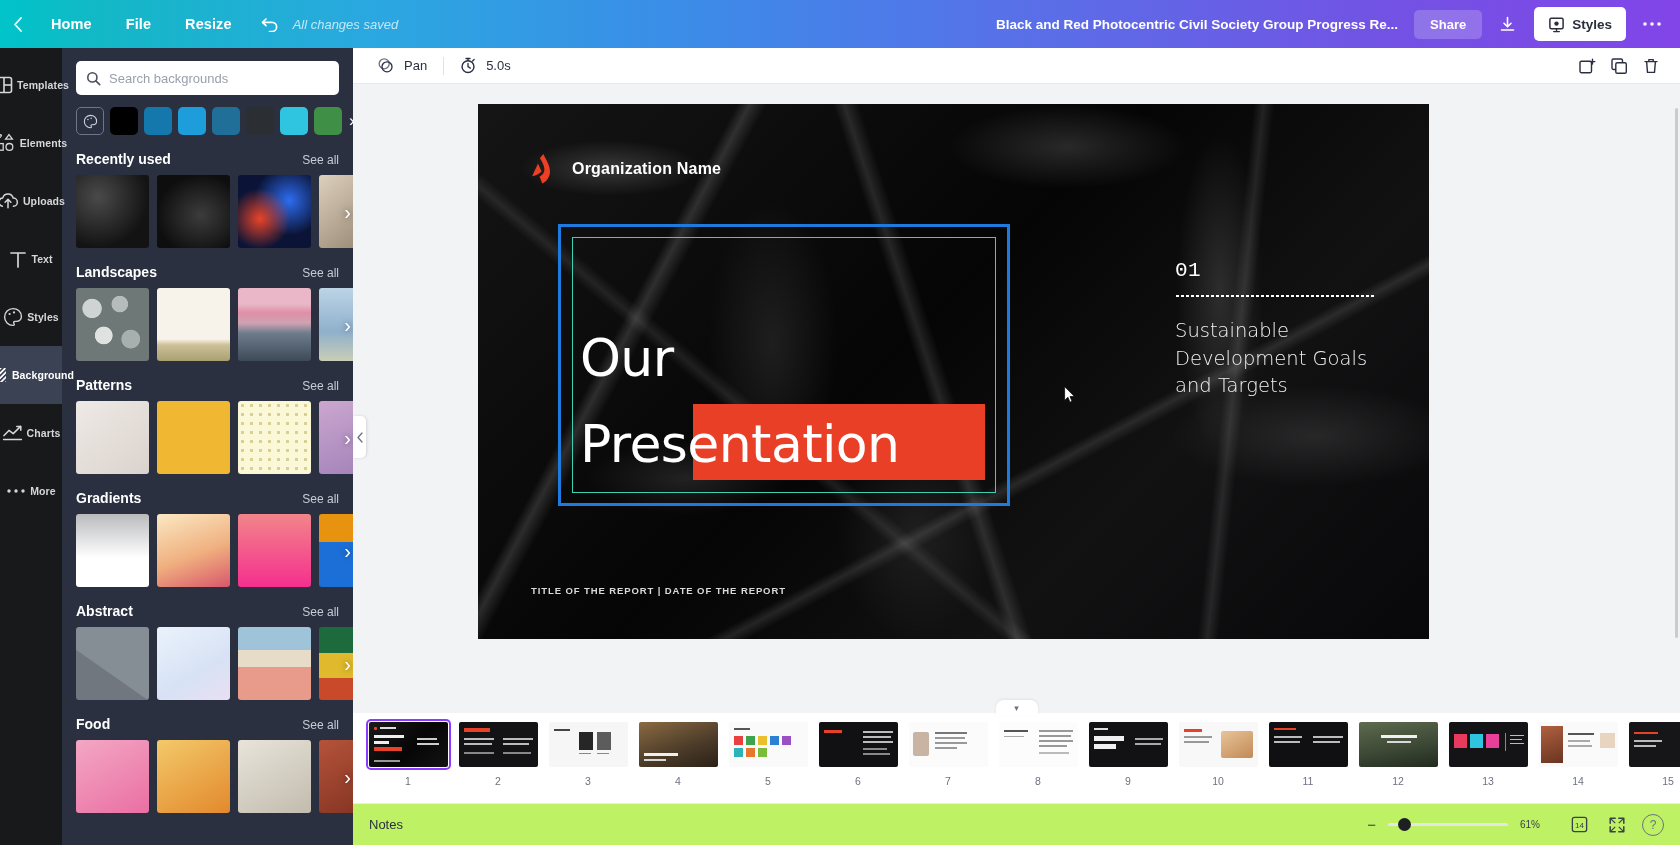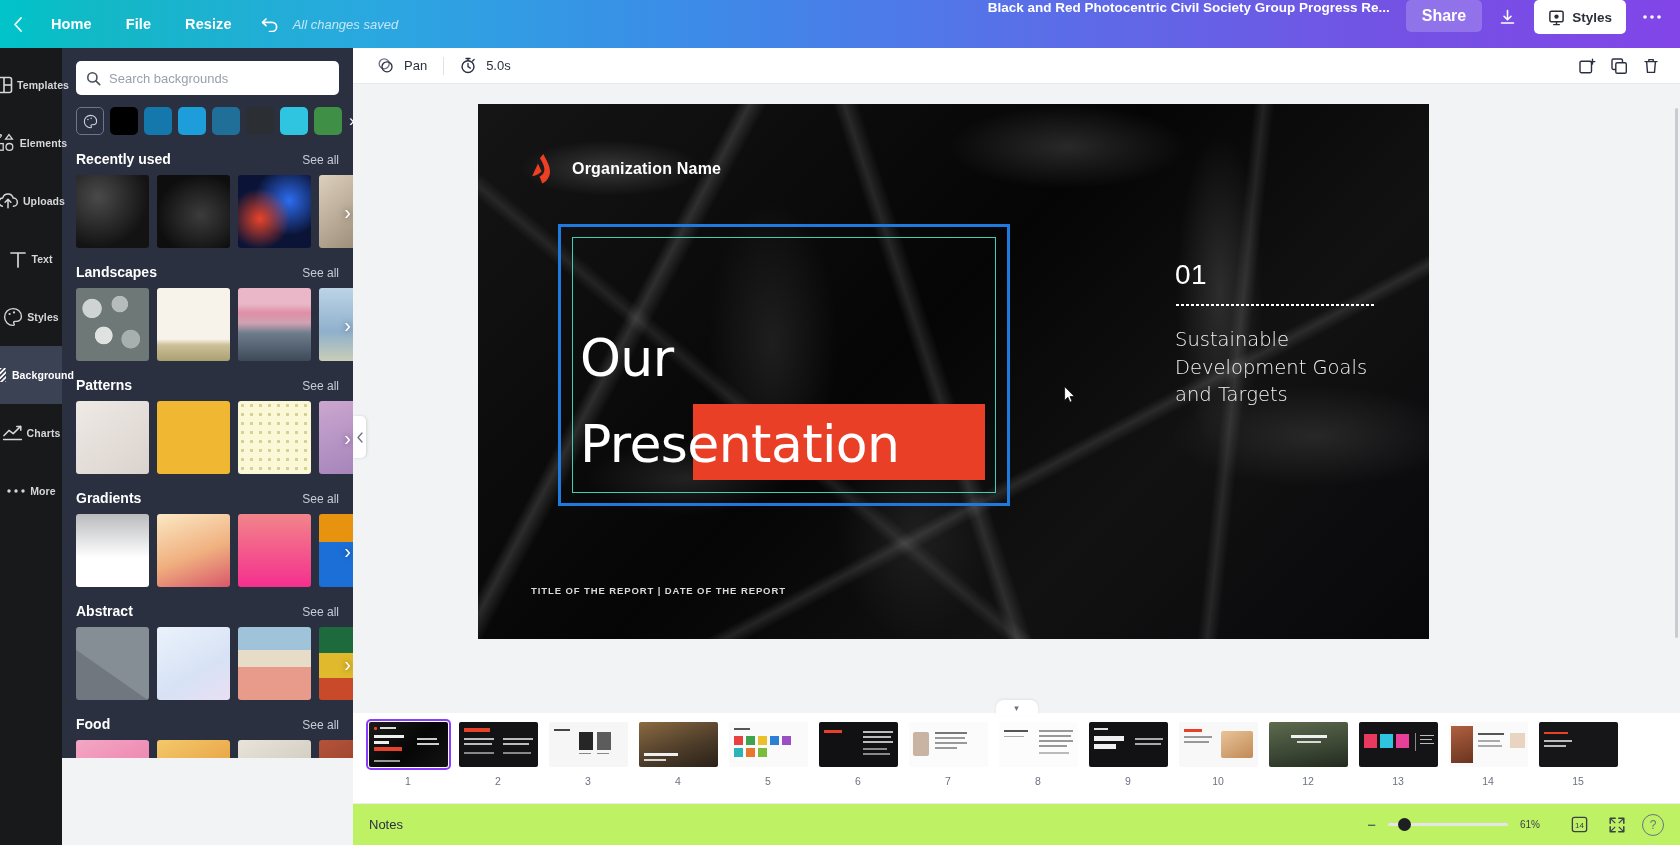--- a/index.html
+++ b/index.html
@@ -20,25 +20,25 @@
   .tb-back {
     width: 34px; height: 48px; display: flex; align-items: center; justify-content: center;
     cursor: pointer; font-size: 17px; opacity: .95;
   }
   .tb-item {
     padding: 0 17px; height: 48px; display: flex; align-items: center;
     font-size: 14.5px; font-weight: 700; cursor: pointer; letter-spacing: .1px;
   }
   .tb-undo { width: 44px; height:48px; display:flex; align-items:center; justify-content:center; cursor:pointer;}
   .tb-saved { font-size: 13px; font-style: italic; color: rgba(255,255,255,.72); }
-  .tb-right { margin-left: auto; display: flex; align-items: flex-start; height: 100%; padding-right: 10px; }
+  .tb-right { margin-left: auto; display: flex; align-items: center; height: 100%; padding-right: 10px; }
   .tb-title { font-size: 13.5px; font-weight: 700; color:#fff; margin-right: 16px; white-space: nowrap; }
   .tb-share {
     background: rgba(255,255,255,.20); border-radius: 5px; padding: 7px 16px;
-    font-size: 16px; font-weight: 700; cursor: pointer; margin-right: 6px;
+    font-size: 13px; font-weight: 700; cursor: pointer; margin-right: 6px;
   }
   .tb-iconbtn {
     width: 38px; height: 34px; display:flex; align-items:center; justify-content:center;
     border-radius: 5px; cursor: pointer;
   }
   .tb-present {
     background: #fff; color:#2a2f3a; border-radius: 5px; height: 34px;
     display:flex; align-items:center; gap:7px; padding: 0 14px; margin: 0 8px;
     font-size: 13.5px; font-weight: 700; cursor: pointer;
   }
@@ -52,21 +52,21 @@
   .rail-item {
     height: 58px; display: flex; flex-direction: row; align-items: center; justify-content: center;
     gap: 4px; cursor: pointer; color: #d5d7db;
   }
   .rail-item.active { background: #3b4254; color:#ffffff; }
   .rail-label { font-size: 10.5px; font-weight: 600; letter-spacing: .1px; }
   .rail-ico { height: 22px; display:flex; align-items:center; justify-content:center; }
 
   
   .panel {
-    position: absolute; top: 48px; left: 62px; width: 291px; height: 710px;
+    position: absolute; top: 48px; left: 62px; width: 291px; height: 797px;
     background: #2b3040; overflow: hidden; z-index: 25;
   }
   .search-wrap { padding: 13px 14px 0 14px; }
   .search-box {
     background: #fff; border-radius: 5px; height: 34px; display: flex; align-items: center;
     padding: 0 10px; gap: 8px;
   }
   .search-box input {
     border: none; outline: none; flex: 1; font-size: 13px; color: #2b3040;
     font-family: "Liberation Sans", sans-serif; background: transparent;
@@ -154,21 +154,21 @@
   .t3 { top: 194px; z-index: 3; }
   .title-hl {
     position: absolute; left: 135px; top: 180px; width: 292px; height: 76px;
     background: #ea3f27; z-index: 2;
   }
   .cursor {
     position: absolute; left: 586px; top: 282px; width: 11px; height: 17px; z-index: 9;
   }
 
   .rightcol { position: absolute; left: 697px; top: 155px; width: 215px; }
-  .num01 { color: #fff; font-size: 28px; font-family: Liberation Sans, sans-serif; letter-spacing: .5px; }
+  .num01 { color: #fff; font-size: 21px; font-family: Liberation Mono, monospace; letter-spacing: .5px; }
   .dots {
     margin-top: 13px; height: 2px; width: 200px;
     background-image: radial-gradient(circle, #ffffff 0 45%, transparent 50%);
     background-size: 5px 2px; background-repeat: repeat-x;
   }
   .subtitle {
     margin-top: 20px; color: #f3f3f3; font-size: 19.5px; line-height: 1.42;
     font-family: "DejaVu Sans", sans-serif; font-weight: 300;
   }
   .footer {
@@ -661,20 +661,30 @@
   <div class="fs-item">
     <div class="fs-thumb" style="background:#f8f8f8">
       <div style="position:absolute;left:5px;top:7px;width:18px;height:2.6px;background:#e8412a"></div>
       <div style="position:absolute;left:5px;top:14px;width:28px;height:1.5px;background:#999"></div>
       <div style="position:absolute;left:5px;top:19px;width:25px;height:1.5px;background:#999"></div>
       <div style="position:absolute;left:42px;top:9px;width:32px;height:27px;border-radius:2px;background:linear-gradient(150deg,#e8c49a,#c18a54)"></div>
     </div>
     <div class="fs-num">10</div>
   </div>
 
+  <div class="fs-item">
+    <div class="fs-thumb" style="background:#101012">
+      <div style="position:absolute;left:5px;top:6px;width:22px;height:2.4px;background:#e8412a"></div>
+      <div style="position:absolute;left:5px;top:14px;width:28px;height:1.5px;background:#bbb"></div>
+      <div style="position:absolute;left:5px;top:19px;width:26px;height:1.5px;background:#bbb"></div>
+      <div style="position:absolute;left:44px;top:14px;width:30px;height:1.5px;background:#bbb"></div>
+      <div style="position:absolute;left:44px;top:19px;width:27px;height:1.5px;background:#bbb"></div>
+    </div>
+    <div class="fs-num">11</div>
+  </div>
 
   <div class="fs-item">
     <div class="fs-thumb" style="background:linear-gradient(170deg,#5d6b4e,#3b4634 60%,#222a1e)">
       <div style="position:absolute;left:22px;top:13px;width:36px;height:3px;background:#f0f0f0"></div>
       <div style="position:absolute;left:28px;top:19px;width:24px;height:1.6px;background:#d8d8d8"></div>
     </div>
     <div class="fs-num">12</div>
   </div>
 
   <div class="fs-item">

